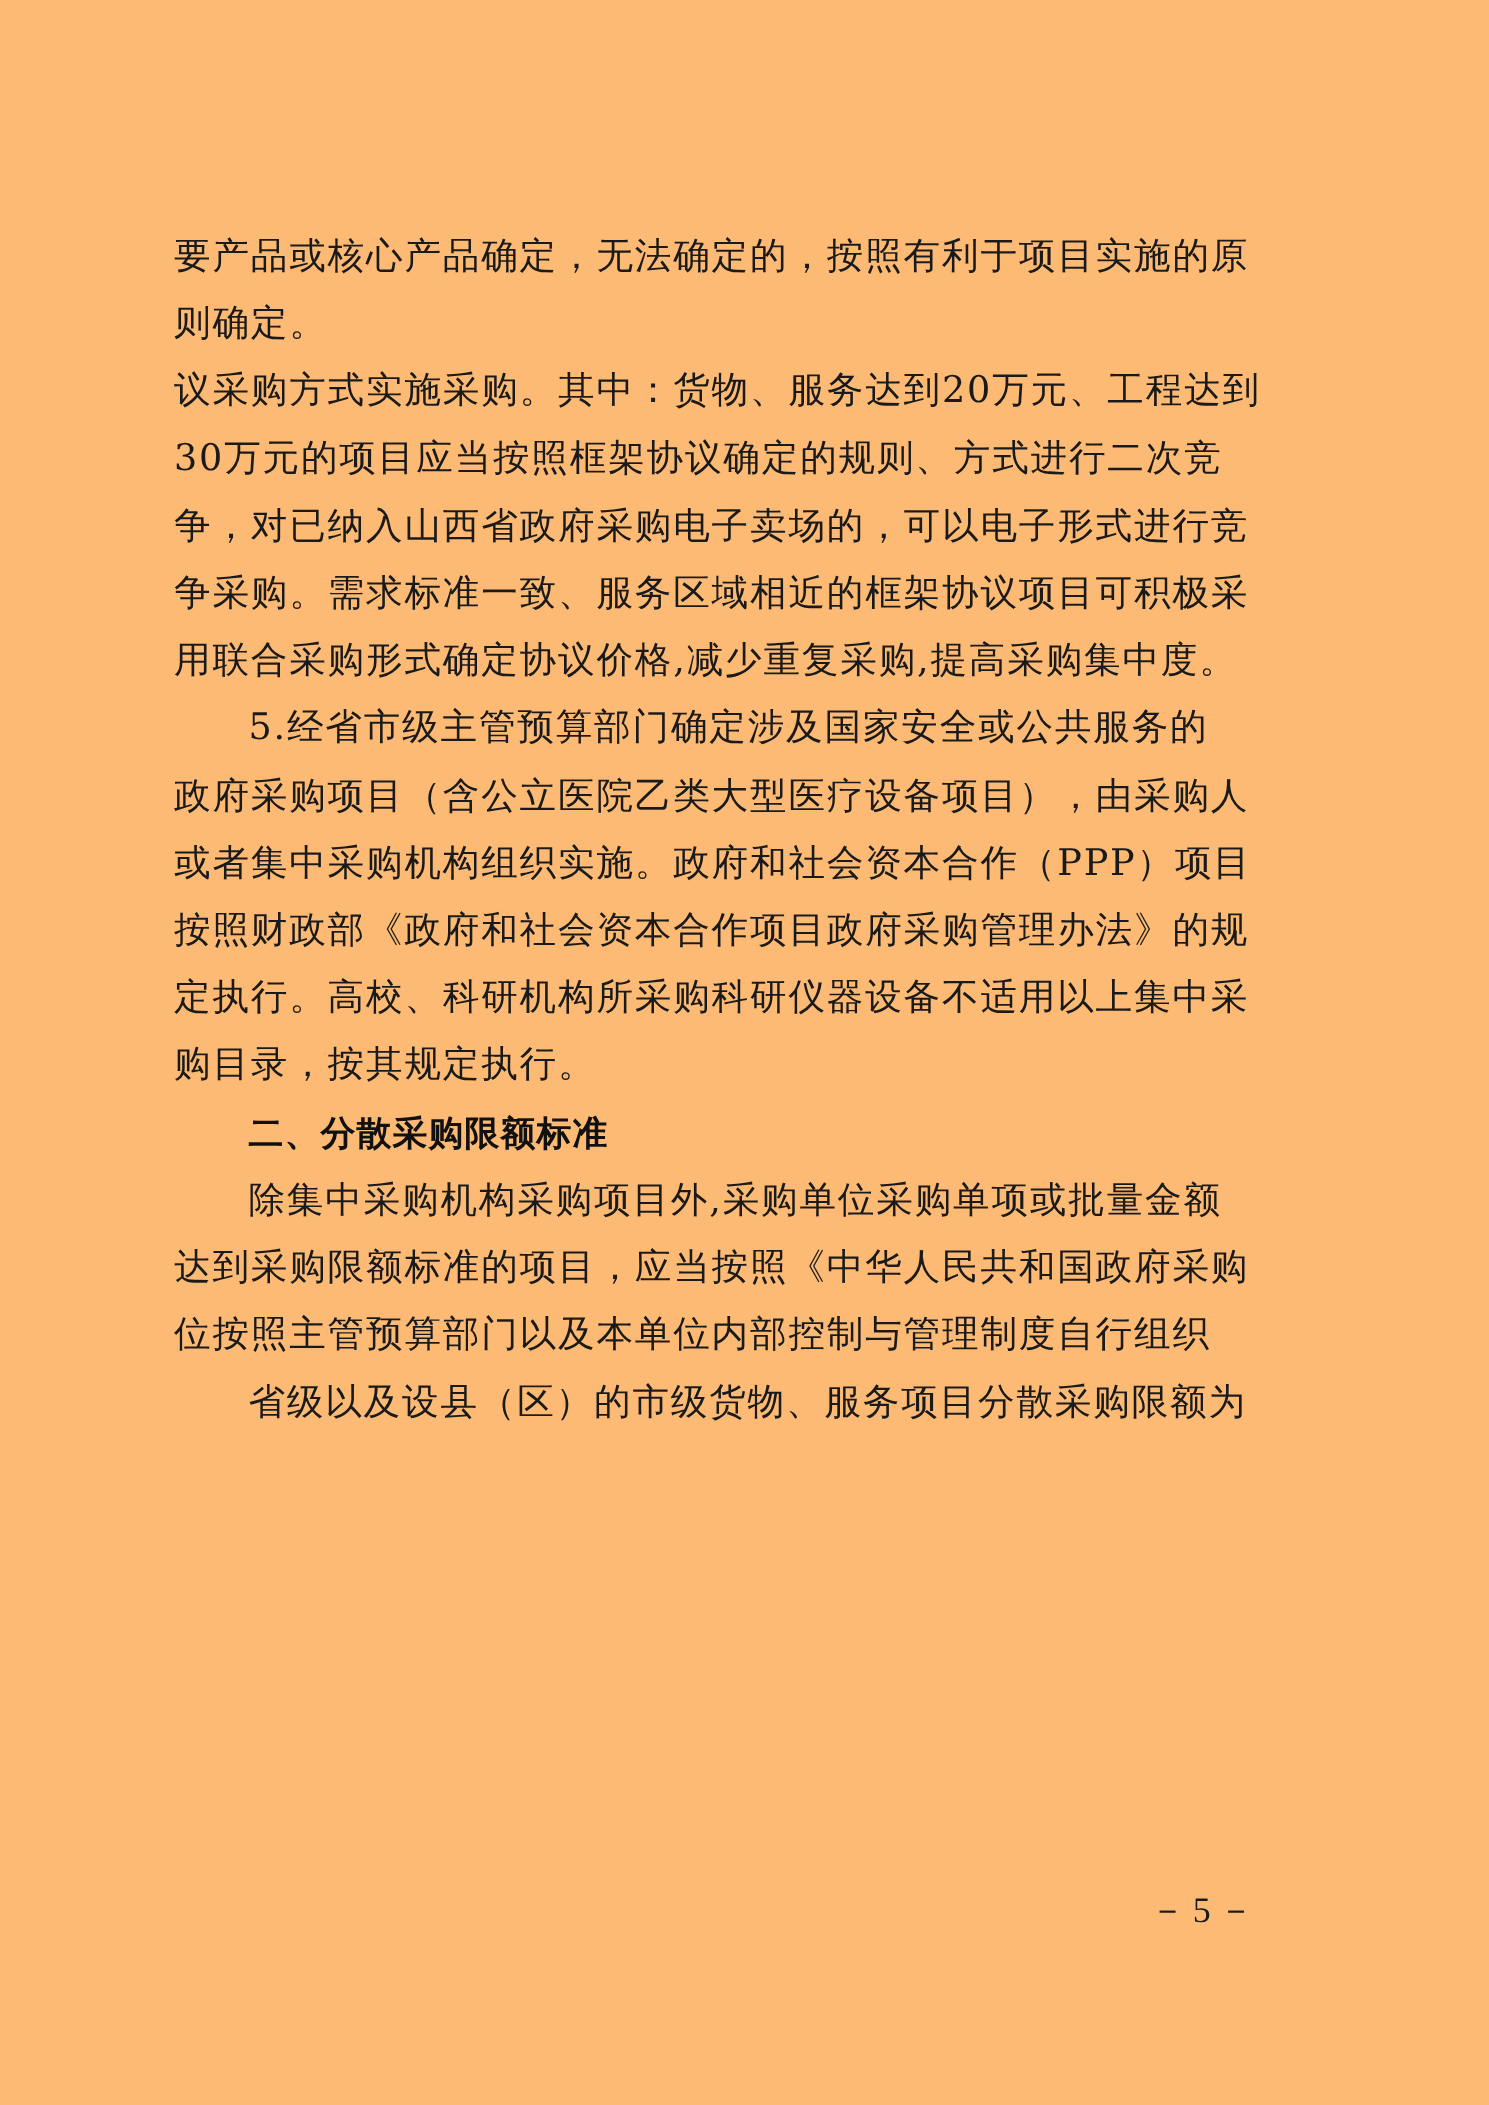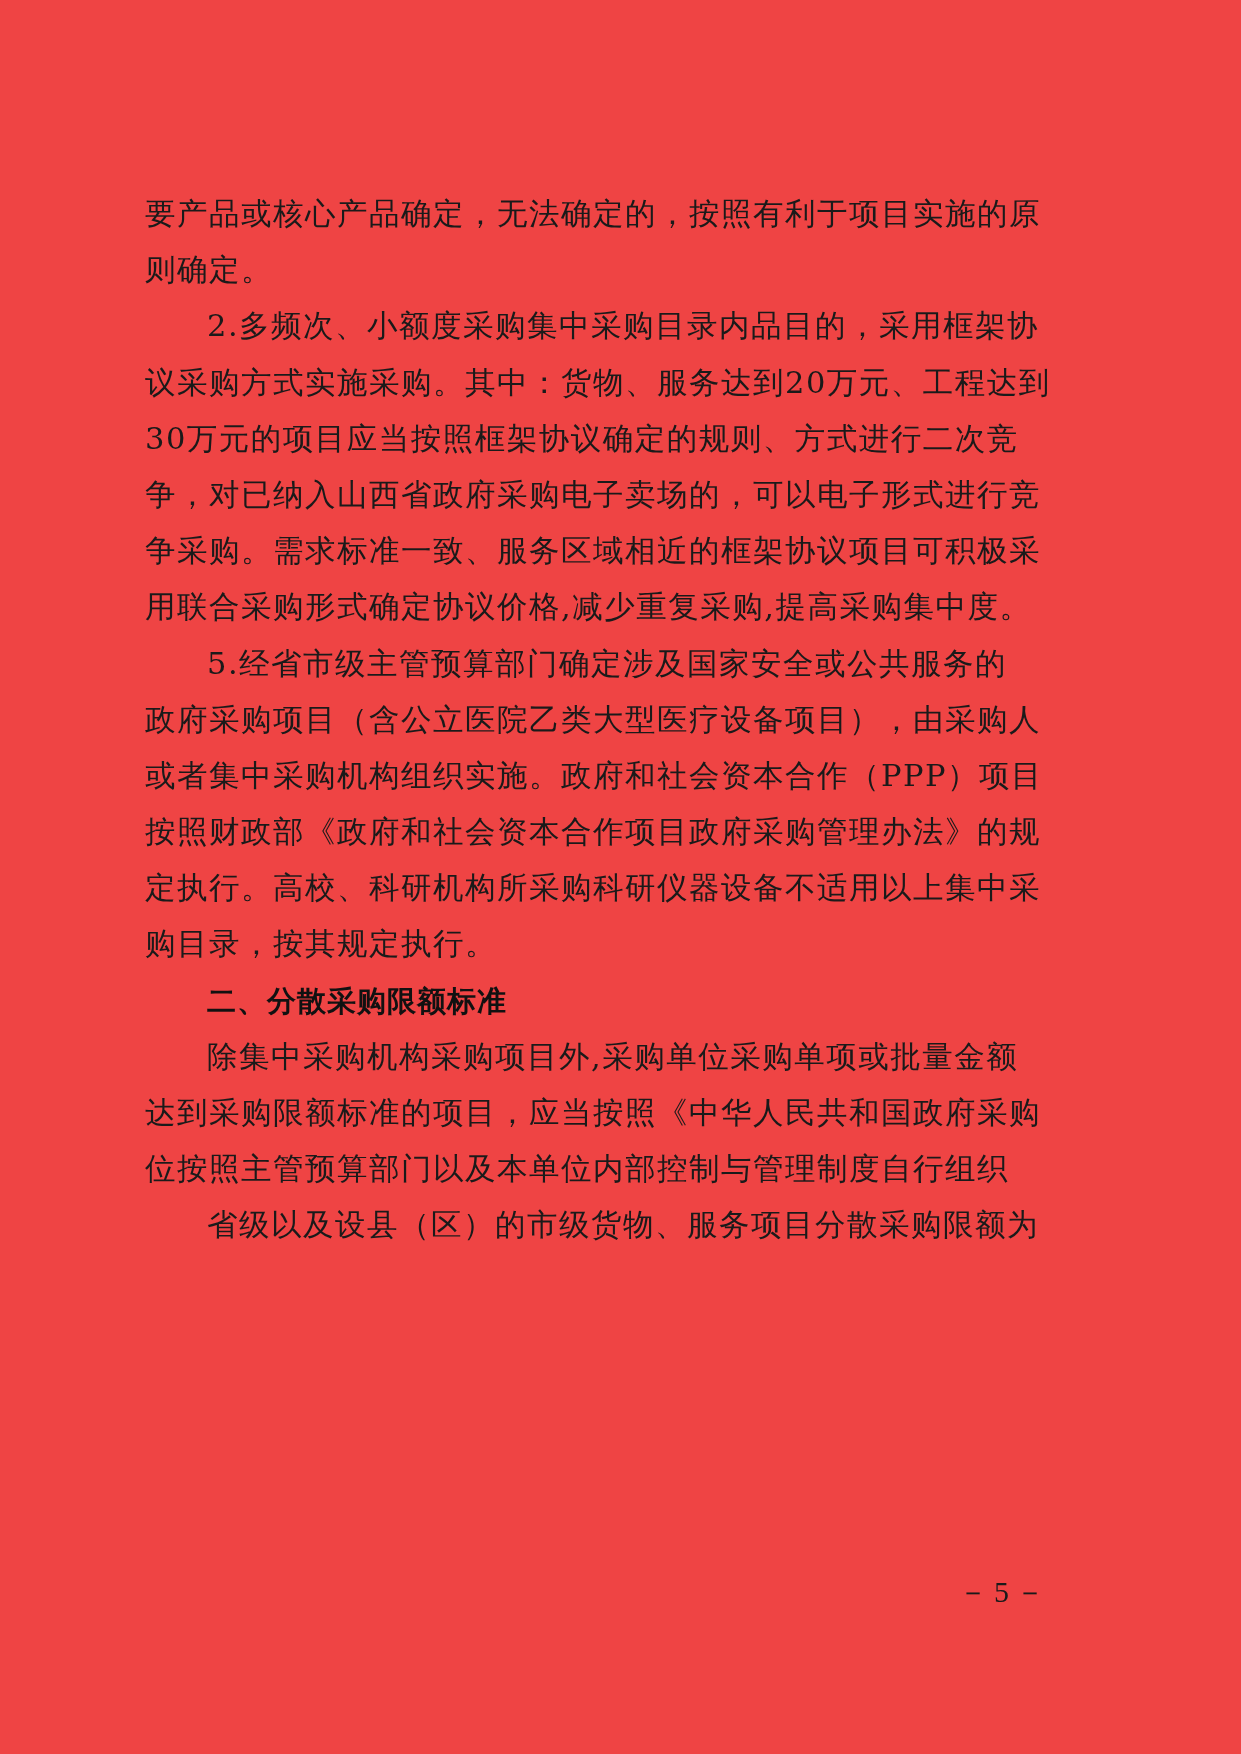--- a/index.html
+++ b/index.html
@@ -13,21 +13,21 @@
       position: relative;
       overflow: hidden;
       font-family: "DejaVu Serif", "Liberation Serif", serif;
       color: #1a1a1a;
     }
     .page {
       position: absolute;
       left: 0; top: 0;
       width: 1241px;
       height: 1754px;
-      background: #ef4444;
+      background: #fdba74;
     }
     .body-text {
       position: absolute;
       left: 145px;
       top: 186px;
       width: 822px;
     }
     .line {
       height: 56.2px;
       line-height: 56.2px;
@@ -64,21 +64,20 @@
       color: #1a1a1a;
     }
   </style>
 </head>
 <body>
 
 <div class="page">
   <div class="body-text">
     <div class="line">要产品或核心产品确定，无法确定的，按照有利于项目实施的原</div>
     <div class="line last">则确定。</div>
-    <div class="line indent">2.多频次、小额度采购集中采购目录内品目的，采用框架协</div>
     <div class="line">议采购方式实施采购。其中：货物、服务达到20万元、工程达到</div>
     <div class="line">30万元的项目应当按照框架协议确定的规则、方式进行二次竞</div>
     <div class="line">争，对已纳入山西省政府采购电子卖场的，可以电子形式进行竞</div>
     <div class="line">争采购。需求标准一致、服务区域相近的框架协议项目可积极采</div>
     <div class="line">用联合采购形式确定协议价格,减少重复采购,提高采购集中度。</div>
     <div class="line indent">5.经省市级主管预算部门确定涉及国家安全或公共服务的</div>
     <div class="line">政府采购项目（含公立医院乙类大型医疗设备项目），由采购人</div>
     <div class="line">或者集中采购机构组织实施。政府和社会资本合作（PPP）项目</div>
     <div class="line">按照财政部《政府和社会资本合作项目政府采购管理办法》的规</div>
     <div class="line">定执行。高校、科研机构所采购科研仪器设备不适用以上集中采</div>

